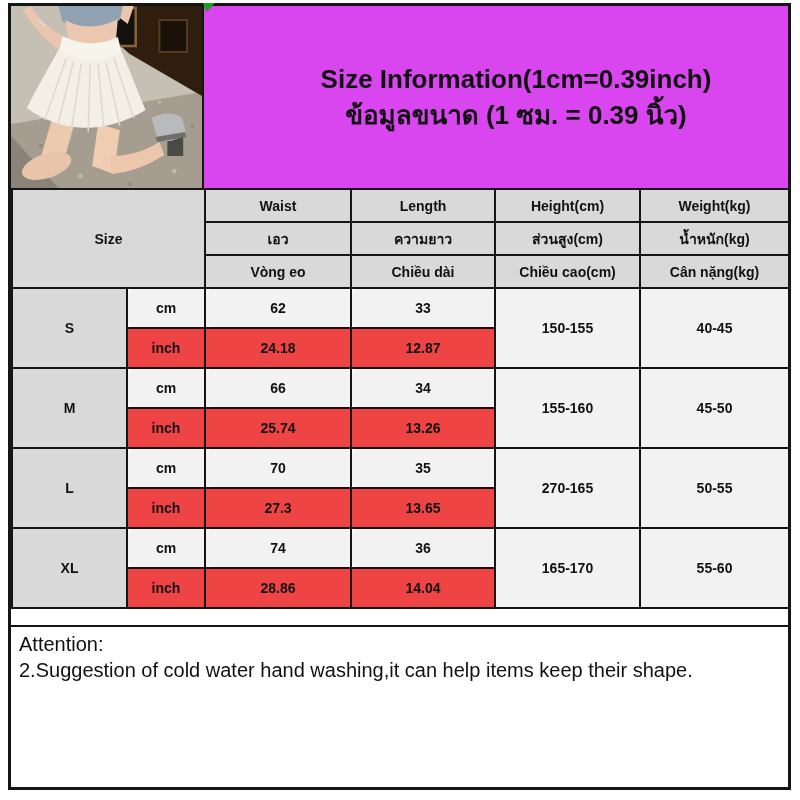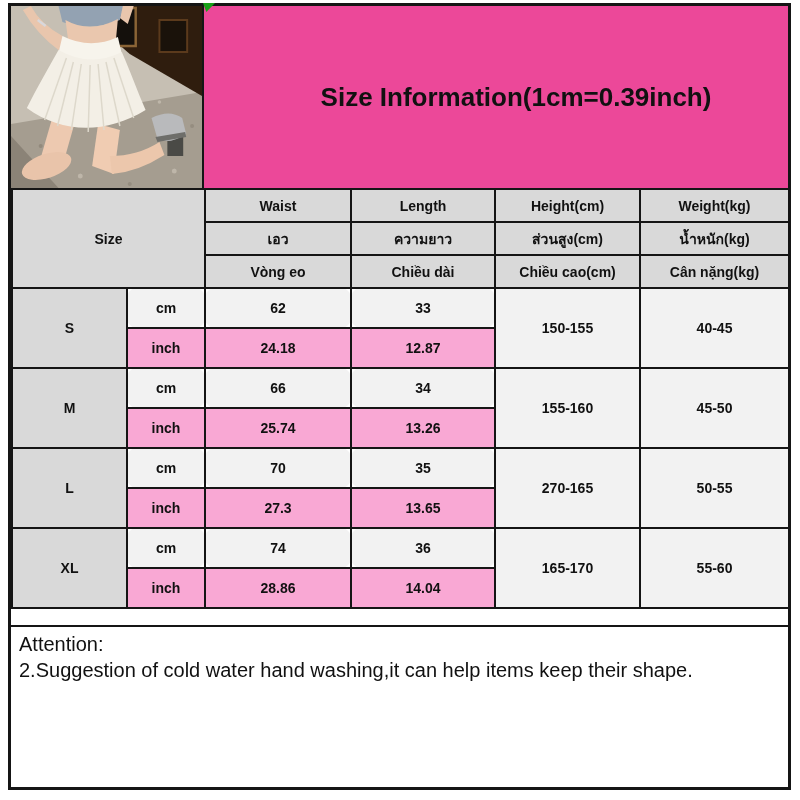--- a/index.html
+++ b/index.html
@@ -17,36 +17,36 @@
     position:absolute;left:192px;top:-3px;width:12px;height:9px;
     background:#18a018;clip-path:polygon(0 0,100% 0,28% 100%);z-index:5;
   }
   .top-row{display:flex;height:182px;flex:none;}
   .photo-cell{
     width:193px;flex:none;border-right:2px solid #151515;box-sizing:border-box;
     overflow:hidden;background:#c6bfb3;
   }
   .photo-cell svg{display:block;width:100%;height:100%;}
   .title-cell{
-    flex:1;background:#ec4899;display:flex;flex-direction:column;
+    flex:1;background:#d946ef;display:flex;flex-direction:column;
     align-items:center;justify-content:center;text-align:center;padding-left:40px;
   }
   .title-line{font-weight:bold;font-size:26px;line-height:36px;white-space:nowrap;}
   table.size-table{
     border-collapse:collapse;table-layout:fixed;width:777px;flex:none;
     border-top:2px solid #151515;
   }
   table.size-table td{
     border:2px solid #151515;text-align:center;vertical-align:middle;
     font-weight:bold;font-size:14px;padding:0;overflow:hidden;white-space:nowrap;
   }
   tr.hdr td{background:#d9d9d9;height:31px;}
   td.size-head{background:#d9d9d9;font-size:40px;}
   tr.row-cm td{height:38px;}
-  tr.row-inch td{height:38px;background:#f9a8d4;margin-top:7px;}
+  tr.row-inch td{height:38px;background:#ef4444;margin-top:7px;}
   td.c-size{background:#d9d9d9;font-size:24px;}
   td.c-cm{background:#f2f2f2;border-radius:10px;}
   td.c-range{background:#f2f2f2;margin-left:8px;}
   .attention{
     flex:1;border-top:2px solid #151515;background:#fff;
     padding:4px 8px 0 8px;box-sizing:border-box;
     font-size:20px;line-height:26px;font-weight:400;margin-top:16px;
   }
   .attention div{margin:0;}
 </style>
@@ -91,20 +91,21 @@
           <path d="M71,58 L61,124"></path>
           <path d="M80,59 L78,126"></path>
           <path d="M88,58 L94,124"></path>
           <path d="M96,56 L110,120"></path>
           <path d="M104,52 L124,112"></path>
         </g>
       </svg>
     </div>
     <div class="title-cell">
       <div class="title-line">Size Information(1cm=0.39inch)</div>
+      <div class="title-line">ข้อมูลขนาด (1 ซม. = 0.39 นิ้ว)</div>
     </div>
   </div>
 
   <table class="size-table">
     <colgroup>
       <col style="width:115px">
         <col style="width:78px">
         <col style="width:146px">
       <col style="width:144px">
         <col style="width:145px">

